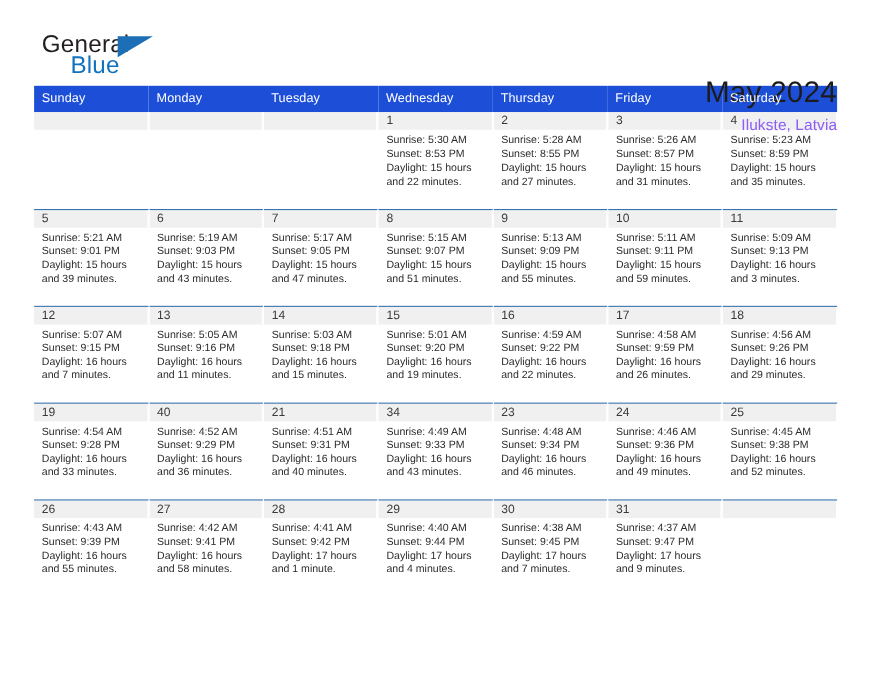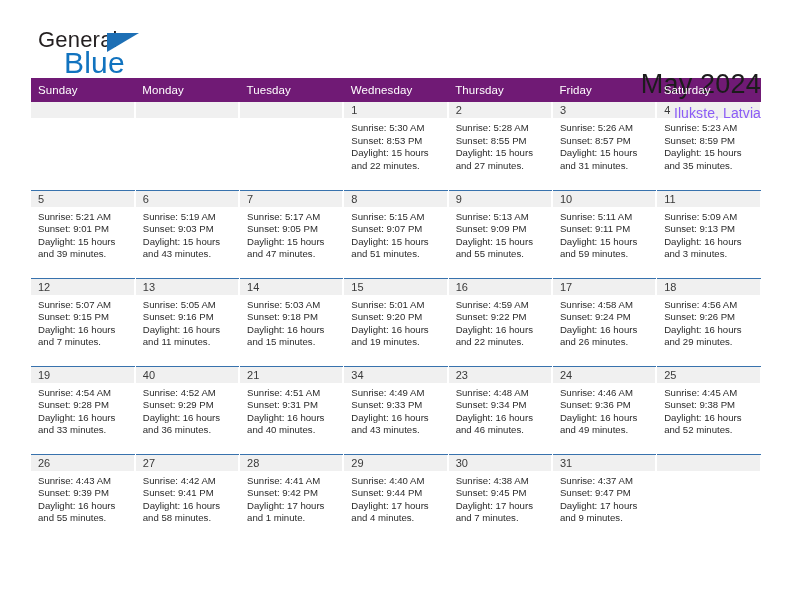--- a/index.html
+++ b/index.html
@@ -43,21 +43,21 @@
     top: 1px;
     font-size: 22px;
     letter-spacing: .2px;
     color: #231f20;
     font-family: "Liberation Sans", sans-serif;
   }
   .brand-blue {
     position: absolute;
     left: 33px;
     top: 20px;
-    font-size: 30px;
+    font-size: 22px;
     letter-spacing: .2px;
     color: #1173bf;
     font-family: "Liberation Sans", sans-serif;
   }
   .brand-tri {
     position: absolute;
     left: 76px;
     top: 7px;
     width: 0;
     height: 0;
@@ -88,21 +88,21 @@
   
   .cal {
     width: 730px;
     border-collapse: collapse;
     table-layout: fixed;
     margin-top: 6px;
   }
   .cal col { width: 104.28px; }
 
   .cal thead th {
-    background: #701a75;
+    background: #1d4ed8;
     color: #ffffff;
     font-size: 11.5px;
     font-weight: normal;
     text-align: left;
     padding: 6px 0 6px 7px;
     letter-spacing: .1px;
     height: 20px;
     box-sizing: border-box;
   }
 
@@ -354,21 +354,21 @@
             <div>Sunrise: 4:59 AM</div>
             <div>Sunset: 9:22 PM</div>
             <div>Daylight: 16 hours</div>
             <div>and 22 minutes.</div>
           </div>
         </td>
         <td>
           <div class="daynum-band">17</div>
           <div class="cell-body">
             <div>Sunrise: 4:58 AM</div>
-            <div>Sunset: 9:24 PM</div>
+            <div>Sunset: 9:59 PM</div>
             <div>Daylight: 16 hours</div>
             <div>and 26 minutes.</div>
           </div>
         </td>
         <td>
           <div class="daynum-band">18</div>
           <div class="cell-body">
             <div>Sunrise: 4:56 AM</div>
             <div>Sunset: 9:26 PM</div>
             <div>Daylight: 16 hours</div>

